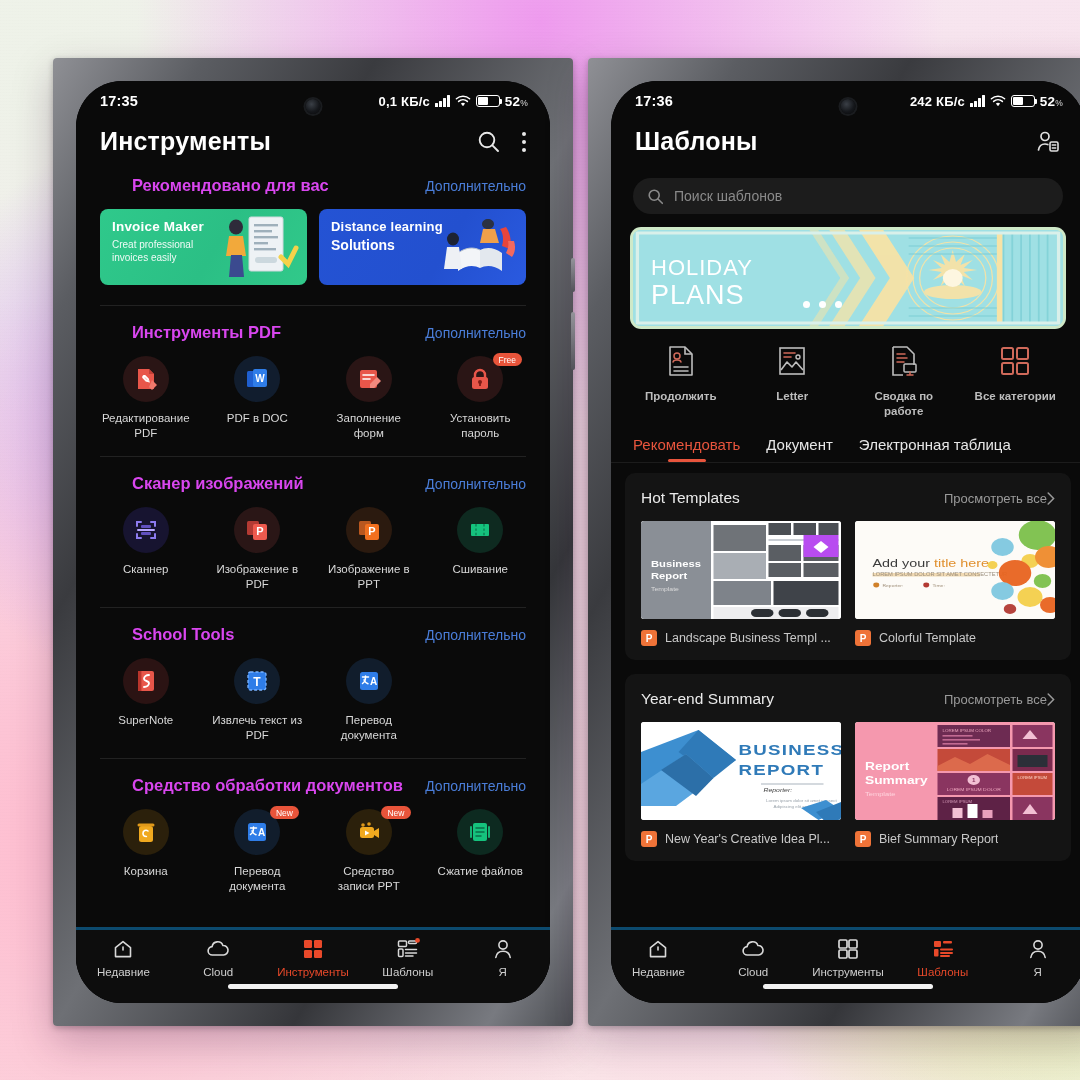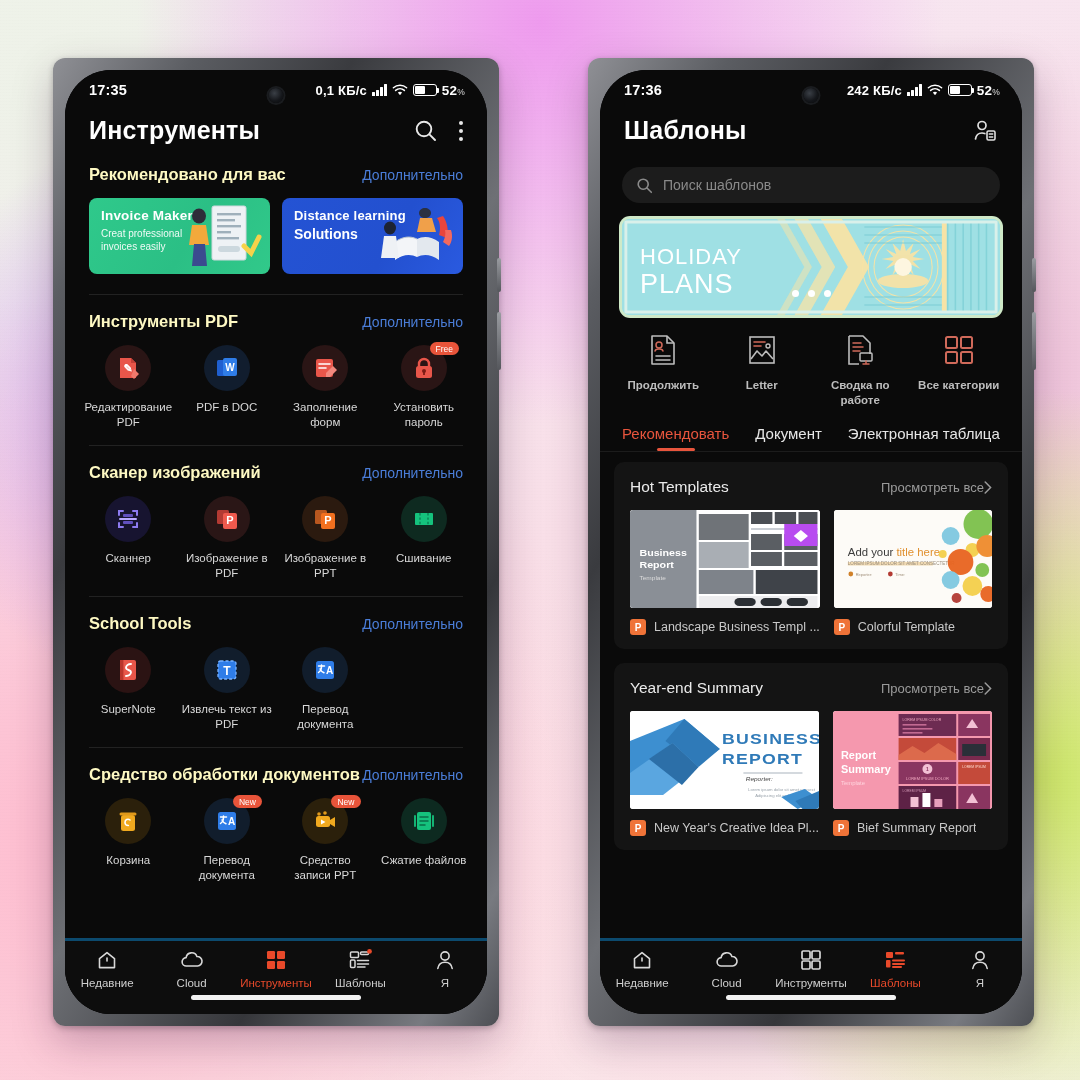--- a/index.html
+++ b/index.html
@@ -26,24 +26,24 @@
   }
   .bg-noise {
     position: absolute; inset: 0; opacity: 0.12;
     background-image:
       repeating-linear-gradient(0deg, rgba(0,0,0,0.05) 0 1px, transparent 1px 3px),
       repeating-linear-gradient(90deg, rgba(255,255,255,0.05) 0 1px, transparent 1px 3px);
   }
 
   
   .phone {
-    position: absolute; top: 58px; width: 446px; height: 968px;
-    border-radius: 12px;
+    position: absolute; top: 58px; width: 520px; height: 968px;
+    border-radius: 4px;
     background: linear-gradient(120deg,#8f9095 0%, #5b5d62 14%, #3a3b3f 30%, #6e7075 52%, #35363a 74%, #787a80 92%, #4c4e53 100%);
-    padding: 12px;
+    padding: 23px;
     box-shadow: 0 16px 40px rgba(60,20,60,0.28), 0 2px 6px rgba(0,0,0,0.25);
   }
   .phone.left  { left: 53px; }
   .phone.right { left: 588px; }
   .phone-inner {
     position: relative; width: 100%; height: 100%;
     border-radius: 46px; background: #000; overflow: hidden;
     box-shadow: inset 0 0 3px 2px #101012;
   }
   .screen {
@@ -97,21 +97,21 @@
   .icon-btn { width: 26px; height: 26px; position: relative; cursor: pointer; }
   .kebab { width: 4px; height: 24px; position: relative; }
   .kebab span{position:absolute;left:0;width:4px;height:4px;border-radius:50%;background:#e8e8e8}
   .kebab span:nth-child(1){top:2px}.kebab span:nth-child(2){top:10px}.kebab span:nth-child(3){top:18px}
   .content { position: absolute; left: 0; right: 0; top: 95px; bottom: 76px; overflow: hidden; }
 
   .sec-head {
     display:flex; align-items:center; justify-content:space-between;
     padding: 0 24px; margin-bottom: 14px;
   }
-  .sec-title { color:#fef9c3; font-size:16.5px; font-weight:bold; }
+  .sec-title { color:#d946ef; font-size:16.5px; font-weight:bold;margin-left:32px; }
   .sec-more { color:#4a7dd8; font-size:14px; }
   .divider { height:1px; background:#222; margin:0 24px; }
 
   
   .banners { display:flex; gap:12px; padding: 0 24px 20px 24px; }
   .banner { flex:1; height:76px; border-radius:8px; position:relative; overflow:hidden; padding:10px 12px; }
   .b-green { background: linear-gradient(120deg,#2fc98b 0%, #2bbf85 55%, #31c98a 100%); }
   .b-blue  { background: linear-gradient(120deg,#2453d4 0%, #2350cf 60%, #2a5ae0 100%); }
   .b-t1 { color:#fff; font-size:13.5px; font-weight:600; letter-spacing:.2px; }
   .b-t2 { color:rgba(255,255,255,.92); font-size:10px; line-height:13px; margin-top:4px; }

